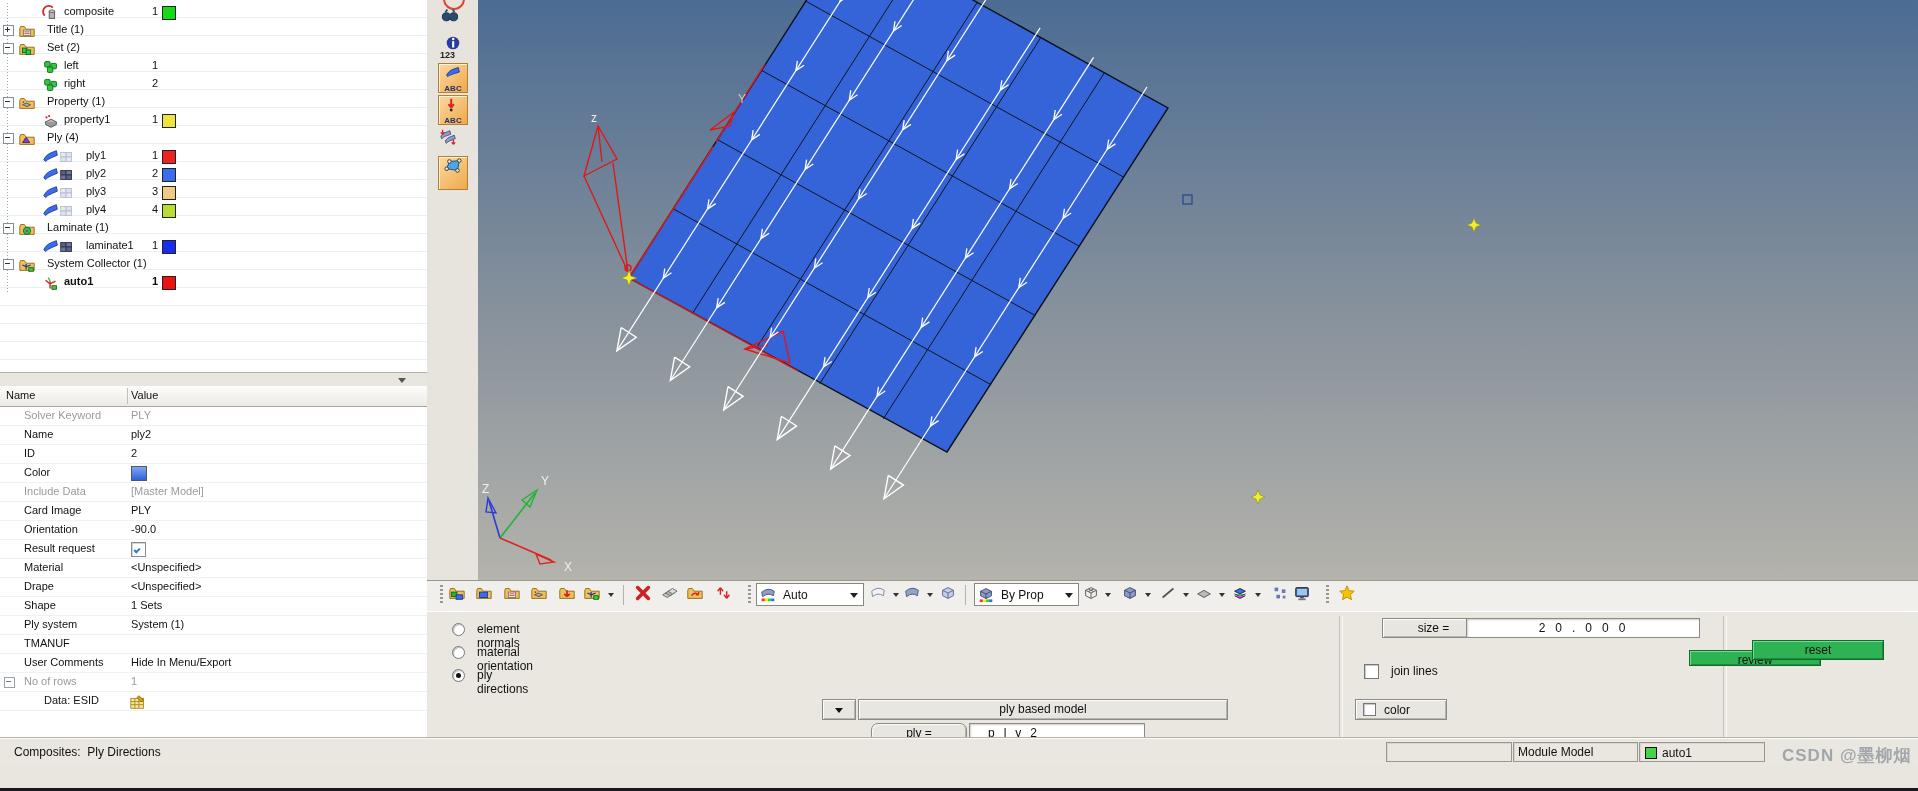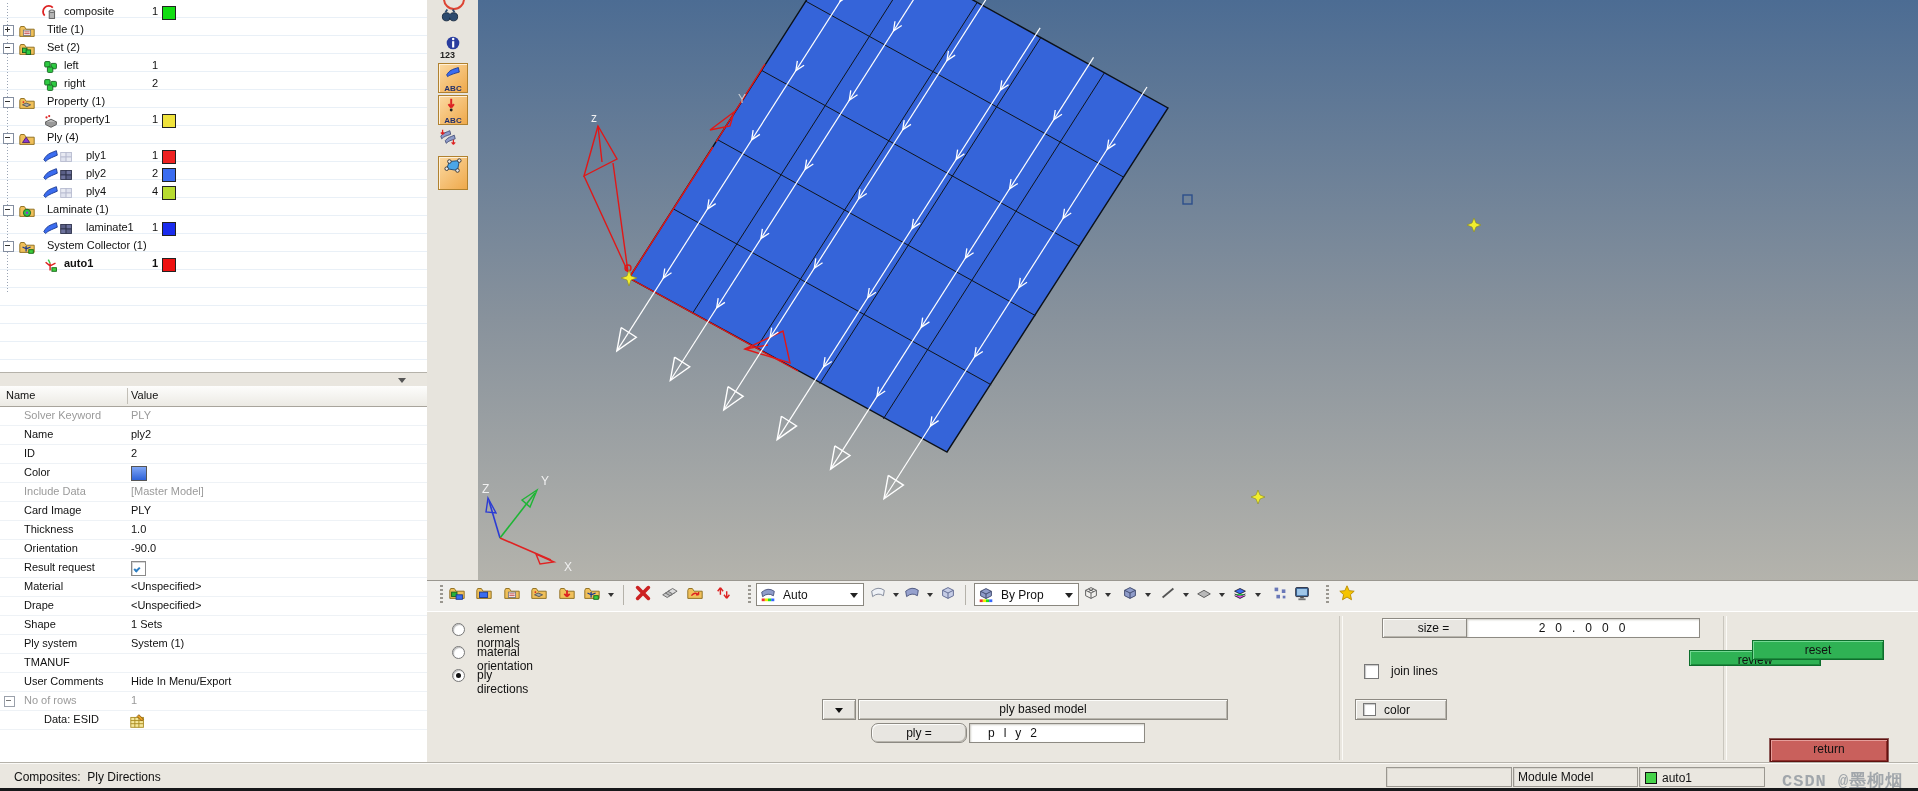--- a/index.html
+++ b/index.html
@@ -104,27 +104,27 @@
   #return-btn{position:absolute;left:1770px;top:739px;width:116px;height:21px;background:#c9605c;
        border:1px solid #5f1210;box-shadow:inset 1px 1px 0 #e59e9a, inset -1px -1px 0 #8e2d2a, 0 0 0 1px #8e5a58;
        font-size:12px;text-align:center;line-height:19px;}
   .cb{position:absolute;width:13px;height:13px;background:#fff;border:1px solid #777;
       box-shadow:inset 1px 1px 1px #c5c5c5;}
   .dropbtn{position:absolute;background:#e8e6e1;border:1px solid #8d8a83;
       box-shadow:inset 1px 1px 0 #fdfdfb, inset -1px -1px 0 #b9b6ae;box-sizing:border-box;}
   .dropbtn::after{content:"";position:absolute;left:50%;top:8px;margin-left:-4px;width:0;height:0;
       border-left:4px solid transparent;border-right:4px solid transparent;border-top:5px solid #111;}
   
-  #statusbar{position:absolute;left:0;top:763px;width:1918px;height:25px;background:#eae7e0;
+  #statusbar{position:absolute;left:0;top:738px;width:1918px;height:25px;background:#eae7e0;
              border-top:1px solid #fbfaf7;box-shadow:0 -1px 0 #b5b2aa;}
   #status-mode{position:absolute;left:14px;top:6px;font-size:12px;white-space:pre;}
   .sbox{position:absolute;top:3px;height:20px;background:#eae7e0;border:1px solid #9a9790;
         box-shadow:inset 1px 1px 0 #d8d5ce;font-size:12px;line-height:18px;box-sizing:border-box;}
   #watermark{position:absolute;left:1782px;top:5px;font-size:17px;color:#9aA0a6;opacity:.9;
-             font-weight:bold;letter-spacing:1px;font-family:Liberation Mono, monospace;}
+             font-weight:bold;letter-spacing:1px;}
   #bottom-strip{position:absolute;left:0;top:788px;width:1918px;height:3px;background:#17181a;}
 </style>
 </head>
 <body>
 
 <div id="left-panel">
   <div id="tree">
     <div class="treeline"></div>
 
     <div class="trow">
@@ -233,20 +233,34 @@
     <div class="trow">
       <span class="ticon p1"><svg viewBox="0 0 20 20" width="18" height="18">
             <path d="M2 13 C5 7 8 6 16 3 L17 8 C10 11 7 12 4 15 Z" fill="#3a6cf0" stroke="#1c3a90"></path>
           </svg></span>
       <span class="ticon p2"><svg viewBox="0 0 20 20" width="18" height="18">
             <rect x="3" y="5" width="6" height="5" fill="#e8eaf2" stroke="#b8bcd0"></rect>
             <rect x="9" y="5" width="6" height="5" fill="#dfe2ee" stroke="#b8bcd0"></rect>
             <rect x="3" y="10" width="6" height="5" fill="#dfe2ee" stroke="#b8bcd0"></rect>
             <rect x="9" y="10" width="6" height="5" fill="#e8eaf2" stroke="#b8bcd0"></rect>
           </svg></span>
+      <span class="tlabel l2">ply3</span>
+      <span class="tid">3</span>
+      <span class="tswatch" style="background: rgb(238, 202, 134);"></span>
+    </div>
+    <div class="trow">
+      <span class="ticon p1"><svg viewBox="0 0 20 20" width="18" height="18">
+            <path d="M2 13 C5 7 8 6 16 3 L17 8 C10 11 7 12 4 15 Z" fill="#3a6cf0" stroke="#1c3a90"></path>
+          </svg></span>
+      <span class="ticon p2"><svg viewBox="0 0 20 20" width="18" height="18">
+            <rect x="3" y="5" width="6" height="5" fill="#e8eaf2" stroke="#b8bcd0"></rect>
+            <rect x="9" y="5" width="6" height="5" fill="#dfe2ee" stroke="#b8bcd0"></rect>
+            <rect x="3" y="10" width="6" height="5" fill="#dfe2ee" stroke="#b8bcd0"></rect>
+            <rect x="9" y="10" width="6" height="5" fill="#e8eaf2" stroke="#b8bcd0"></rect>
+          </svg></span>
       <span class="tlabel l2">ply4</span>
       <span class="tid">4</span>
       <span class="tswatch" style="background: rgb(184, 220, 48);"></span>
     </div>
     <div class="trow">
       <span class="exp"></span>
       <span class="ticon p0"><svg viewBox="0 0 20 20" width="18" height="18">
             <path d="M2 7 L2 16 L18 16 L18 8 L9 8 L7 5 L3 5 Z" fill="#f0c05a" stroke="#8a6a1a" stroke-width="1"></path>
             <circle cx="10" cy="12" r="4" fill="#2ecb42" stroke="#14601f"></circle>
             <circle cx="10" cy="12" r="1.5" fill="#8a3ad0"></circle>
@@ -314,24 +328,20 @@
       <span class="pname">Color</span>
       <span class="cswatch"></span>
     </div>
     <div class="prow">
       <span class="pname dim">Include Data</span>
       <span class="pval dim">[Master Model]</span>
     </div>
     <div class="prow">
       <span class="pname">Card Image</span>
       <span class="pval">PLY</span>
-    </div>
-    <div class="prow">
-      <span class="pname">Thickness</span>
-      <span class="pval">1.0</span>
     </div>
     <div class="prow">
       <span class="pname">Orientation</span>
       <span class="pval">-90.0</span>
     </div>
     <div class="prow">
       <span class="pname">Result request</span>
       <span class="pcheck"></span>
     </div>
     <div class="prow">

